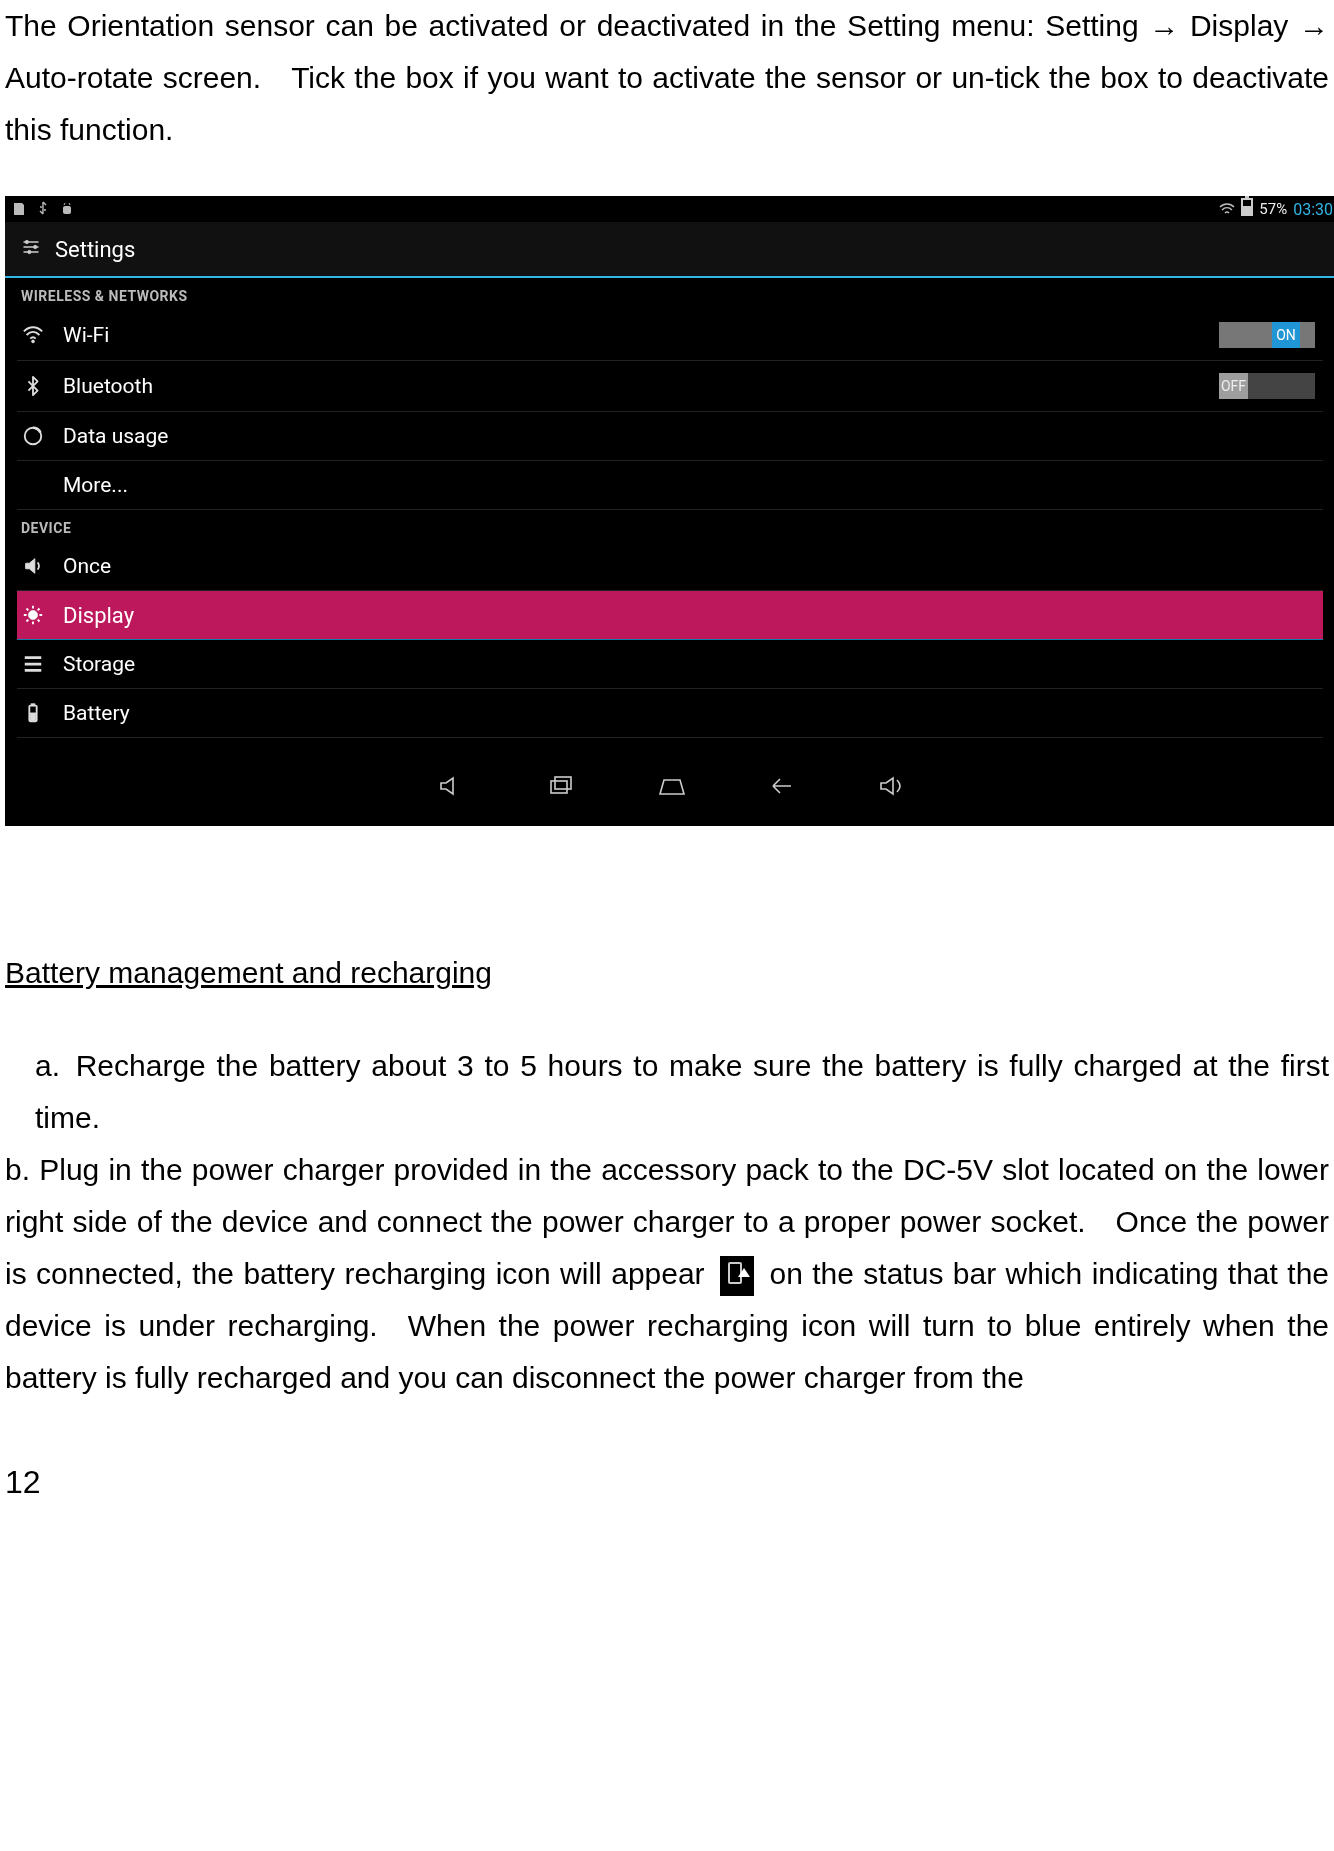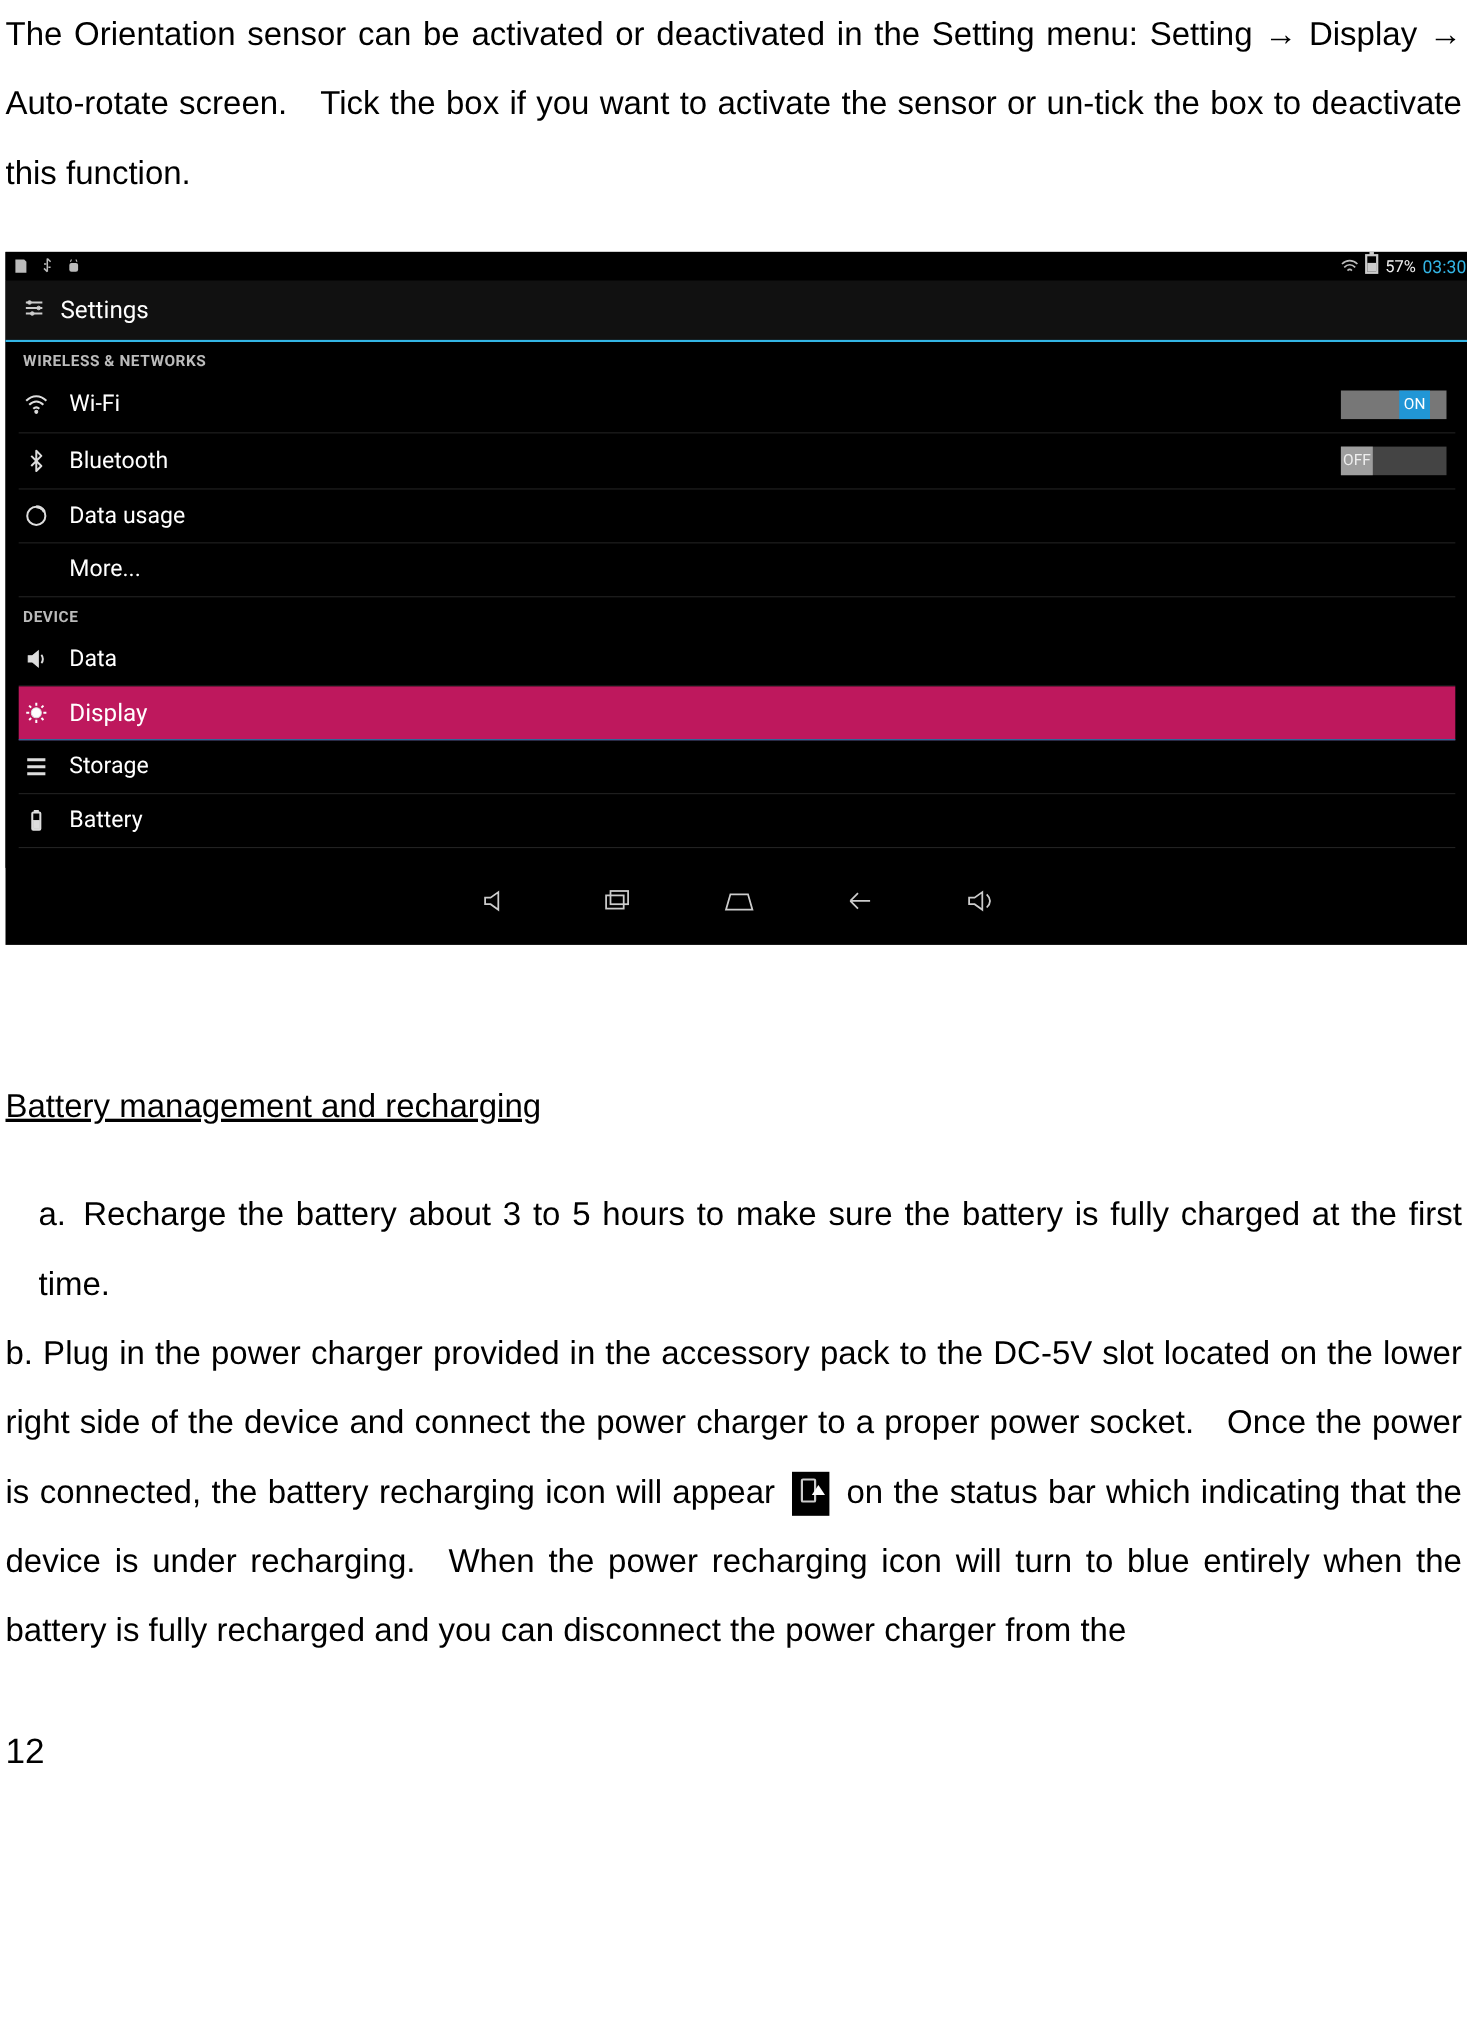--- a/index.html
+++ b/index.html
@@ -1,17 +1,17 @@
 <!DOCTYPE html>
 <html><head>
 <meta charset="utf-8">
 <style>
   html,body{margin:0;padding:0;background:#fff;color:#000;font-family:"Segoe UI",Tahoma,Arial,sans-serif}
   .page{width:1334px;margin:0 auto;box-sizing:border-box;padding:0 5px}
-  .body-text{font-size:30px;line-height:63px;text-align:justify;text-justify:inter-word}
+  .body-text{font-size:30px;line-height:52px;text-align:justify;text-justify:inter-word}
   .body-text.first{margin-top:0}
   .section-title{font-size:30px;text-decoration:underline;margin-top:130px;margin-bottom:50px}
   .list-indent{padding-left:30px}
   .label-a{display:inline-block;width:30px}
   .inline-icon{display:inline-block;vertical-align:middle;width:34px;height:40px;background:#000;position:relative;margin:0 6px}
   .inline-icon::after{content:"";position:absolute;top:6px;left:8px;width:10px;height:18px;border:2px solid #ccc;border-radius:2px}
   .inline-icon::before{content:"";position:absolute;top:12px;left:18px;width:0;height:0;border-left:6px solid transparent;border-right:6px solid transparent;border-bottom:9px solid #fff;z-index:2}
   .page-num{text-align:left;font-size:32px;margin-top:60px}
 
   
@@ -149,21 +149,21 @@
 
         <div class="sect-header">DEVICE</div>
 
         <div class="row">
           <span class="row-icon">
             <svg viewBox="0 0 24 24">
                 <path d="M4 9v6h4l6 5V4l-6 5H4z" fill="#ddd"></path>
                 <path d="M17 8c2 2 2 6 0 8" stroke="#ddd" fill="none" stroke-width="2"></path>
               </svg>
           </span>
-          <span class="row-label">Data</span>
+          <span class="row-label">Once</span>
         </div>
 
         <div class="row selected">
           <span class="row-icon">
             <svg viewBox="0 0 24 24">
                 <circle cx="12" cy="12" r="5" fill="#fff"></circle>
                 <path d="M12 2v3M12 19v3M2 12h3M19 12h3M4.9 4.9l2 2M17.1 17.1l2 2M4.9 19.1l2-2M17.1 6.9l2-2" stroke="#fff" stroke-width="2"></path>
               </svg>
           </span>
           <span class="row-label">Display</span>

